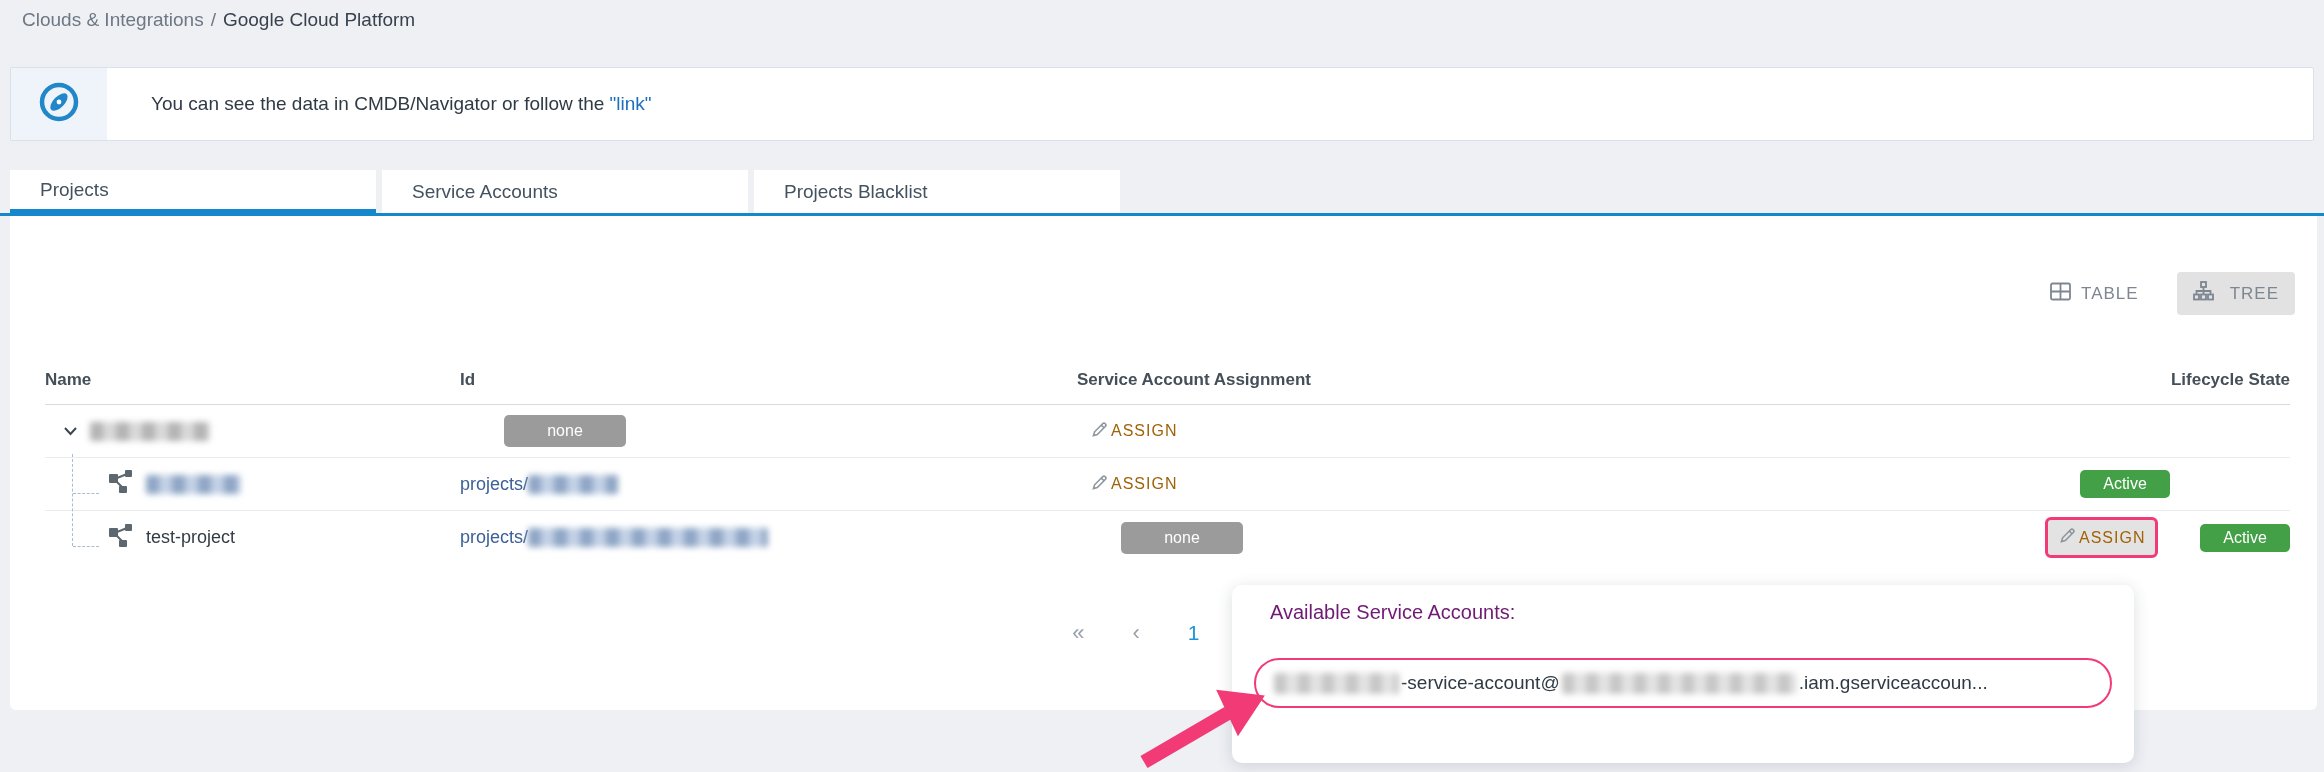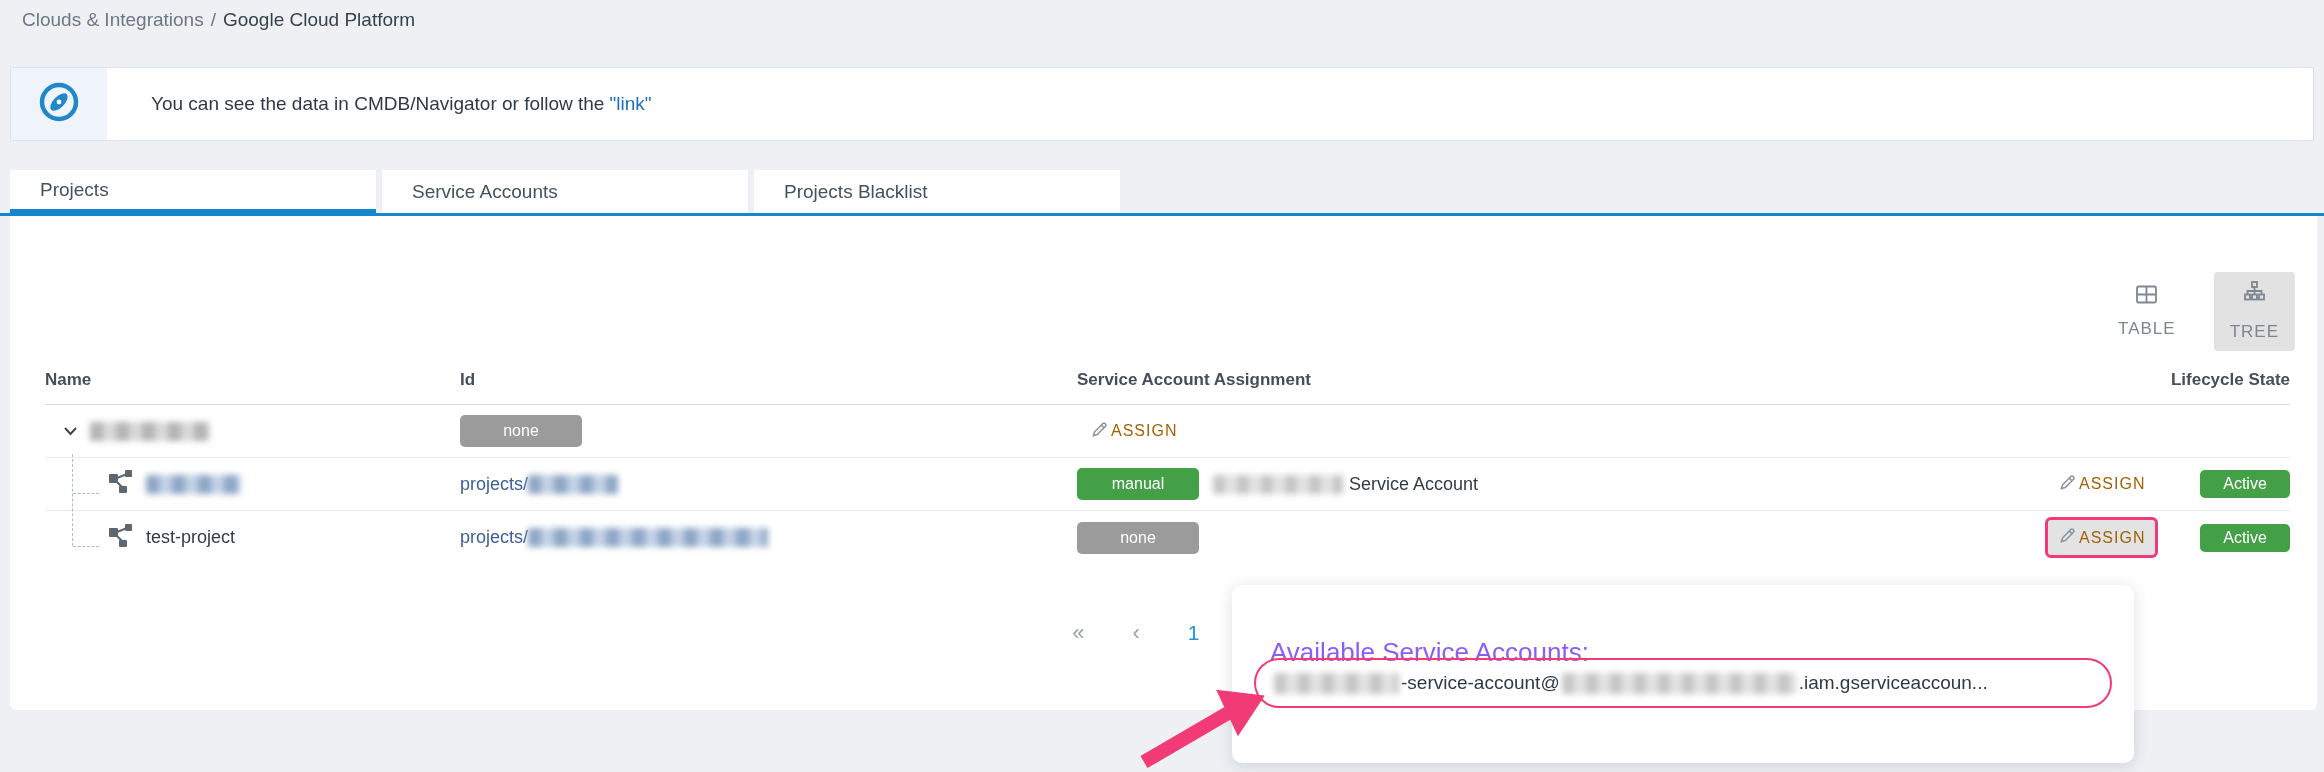--- a/index.html
+++ b/index.html
@@ -98,21 +98,20 @@
   .toggle-btn {
     display: flex;
     align-items: center;
     gap: 10px;
     font-size: 17px;
     letter-spacing: 1px;
     color: #7d8791;
     padding: 9px 16px;
     border-radius: 4px;
     cursor: pointer;
-    flex-direction: column;
   }
   .toggle-btn.active { background: #e2e2e2; gap: 16px; }
 
   
   .table-wrap { padding: 8px 27px 0 35px; position: relative; }
   .thead, .trow {
     display: grid;
     grid-template-columns: 415px 617px 968px 125px 1fr;
     align-items: center;
   }
@@ -156,21 +155,21 @@
   .badge {
     display: inline-block;
     min-width: 122px;
     height: 32px;
     line-height: 32px;
     text-align: center;
     border-radius: 5px;
     color: #ffffff;
     font-size: 16px;
   }
-  .badge.gray  { background: #9b9b9b; }
+  .badge.gray  { background: #9b9b9b; margin-left: 44px; }
   .badge.green { background: #43a047; }
   .badge.state {
     min-width: 90px;
     height: 28px;
     line-height: 28px;
     background: #43a047;
   }
 
   
   .assign-btn {
@@ -215,23 +214,23 @@
     left: 1232px;
     top: 585px;
     width: 902px;
     height: 178px;
     background: #ffffff;
     border-radius: 10px;
     box-shadow: 0 3px 16px rgba(40,50,60,0.16);
     z-index: 5;
   }
   .popup-title {
-    margin: 52px 0 0 38px;
-    font-size: 26px;
-    color: #8b5cf6;
+    margin: 16px 0 0 38px;
+    font-size: 20px;
+    color: #701a75;
   }
   .popup-item-oval {
     position: absolute;
     left: 22px;
     top: 73px;
     width: 858px;
     height: 50px;
     border: 2.5px solid #f23a77;
     border-radius: 26px;
     display: flex;
@@ -357,27 +356,20 @@
             <rect x="17" y="0" width="7" height="7" rx="1" fill="#5d676f"></rect>
             <rect x="11" y="16" width="8" height="7" rx="1" fill="#5d676f"></rect>
           </svg>
         </span>
         <span class="redact blue" style="width:95px"></span>
       </div>
       <div class="cell-id">
         <a class="id-link">projects/</a>
         <span class="redact blue" style="width:90px"></span>
       </div>
-      <div class="cell-assign-col">
-        <span class="badge green">manual</span>
-        <span style="display:flex;align-items:center;">
-          <span class="redact light" style="width:130px;margin-right:6px"></span>
-          <span style="font-size:18px">Service Account</span>
-        </span>
-      </div>
       <div class="cell-actions">
         <div class="assign-btn">
           <span>
             <svg width="19" height="19" viewBox="0 0 19 19" fill="none" stroke="#8d959e" stroke-width="1.6">
               <path d="M3.5 15.5 L4.6 11.8 L12.6 3.8 A1.9 1.9 0 0 1 15.3 6.5 L7.3 14.5 L3.5 15.5 Z"></path>
               <path d="M11.3 5.1 L14 7.8"></path>
             </svg>
           </span>
           <span>ASSIGN</span>
         </div>

